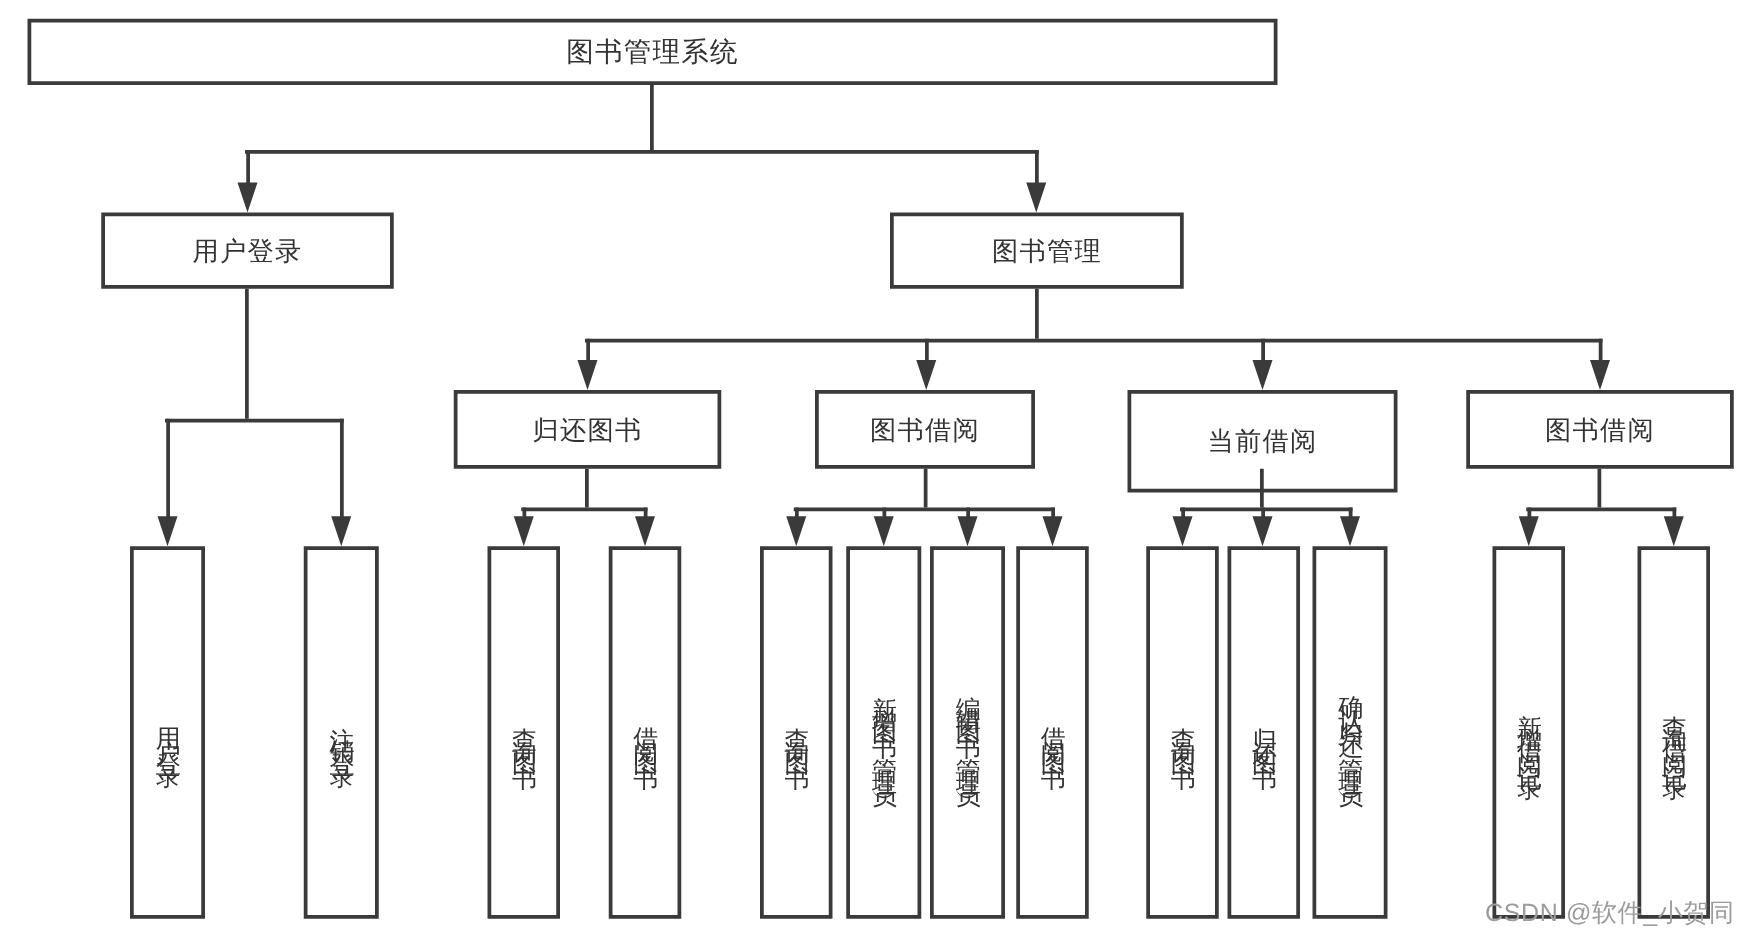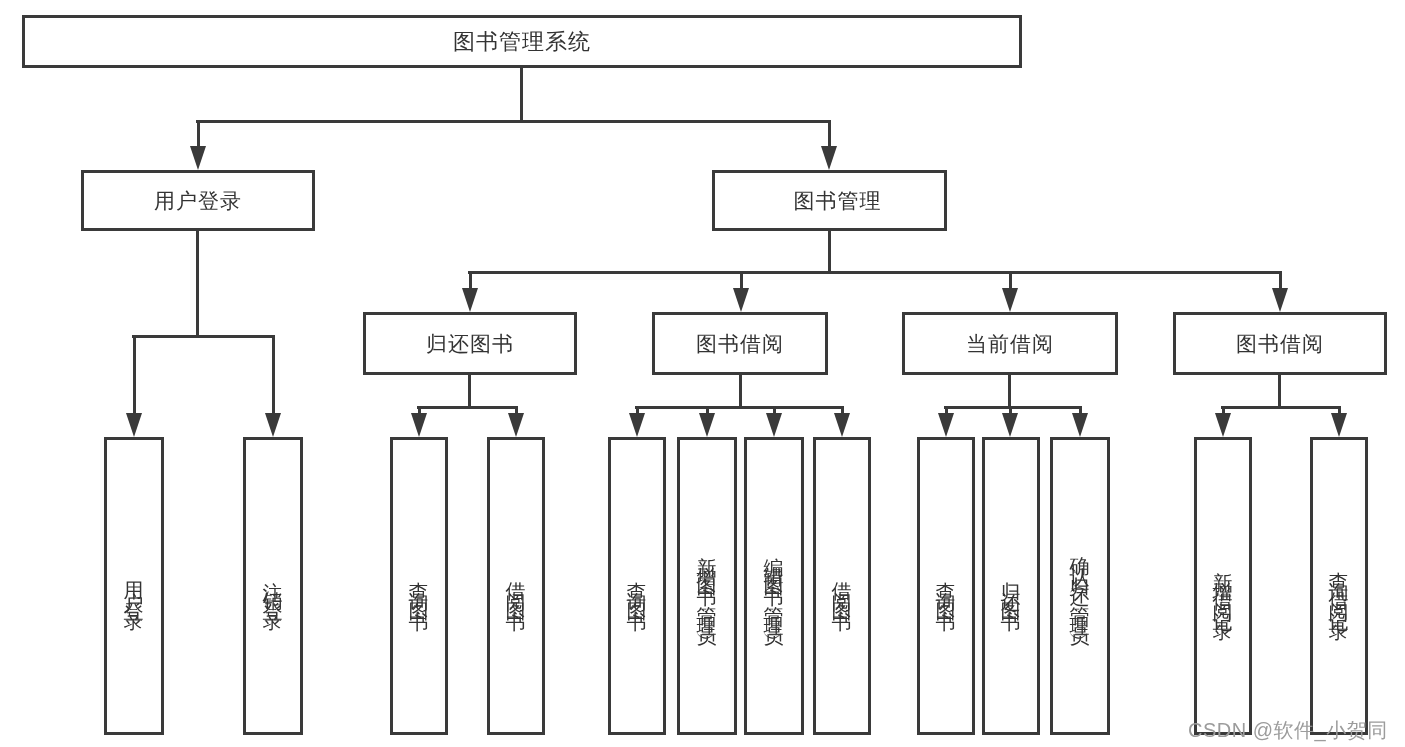--- a/index.html
+++ b/index.html
@@ -91,21 +91,21 @@
   <div class="arrow" style="left:733px;top:271px;height:41px;"></div>
   <div class="arrow" style="left:1002px;top:271px;height:41px;"></div>
   <div class="arrow" style="left:1272px;top:271px;height:41px;"></div>
 
   <div class="box" style="left:363px;top:312px;width:214px;height:63px;">
     <span>归还图书</span>
   </div>
   <div class="box" style="left:652px;top:312px;width:176px;height:63px;">
     <span>图书借阅</span>
   </div>
-  <div class="box" style="left:902px;top:312px;width:216px;height:63px;">
+  <div class="box" style="left:902px;top:312px;width:216px;height:82px;">
     <span>当前借阅</span>
   </div>
   <div class="box" style="left:1173px;top:312px;width:214px;height:63px;">
     <span>图书借阅</span>
   </div>
 
   <div class="vline" style="left:468px;top:375px;height:31px;"></div>
   <div class="hline" style="left:417px;top:406px;width:101px;"></div>
   <div class="arrow" style="left:411px;top:406px;height:31px;"></div>
   <div class="arrow" style="left:508px;top:406px;height:31px;"></div>

